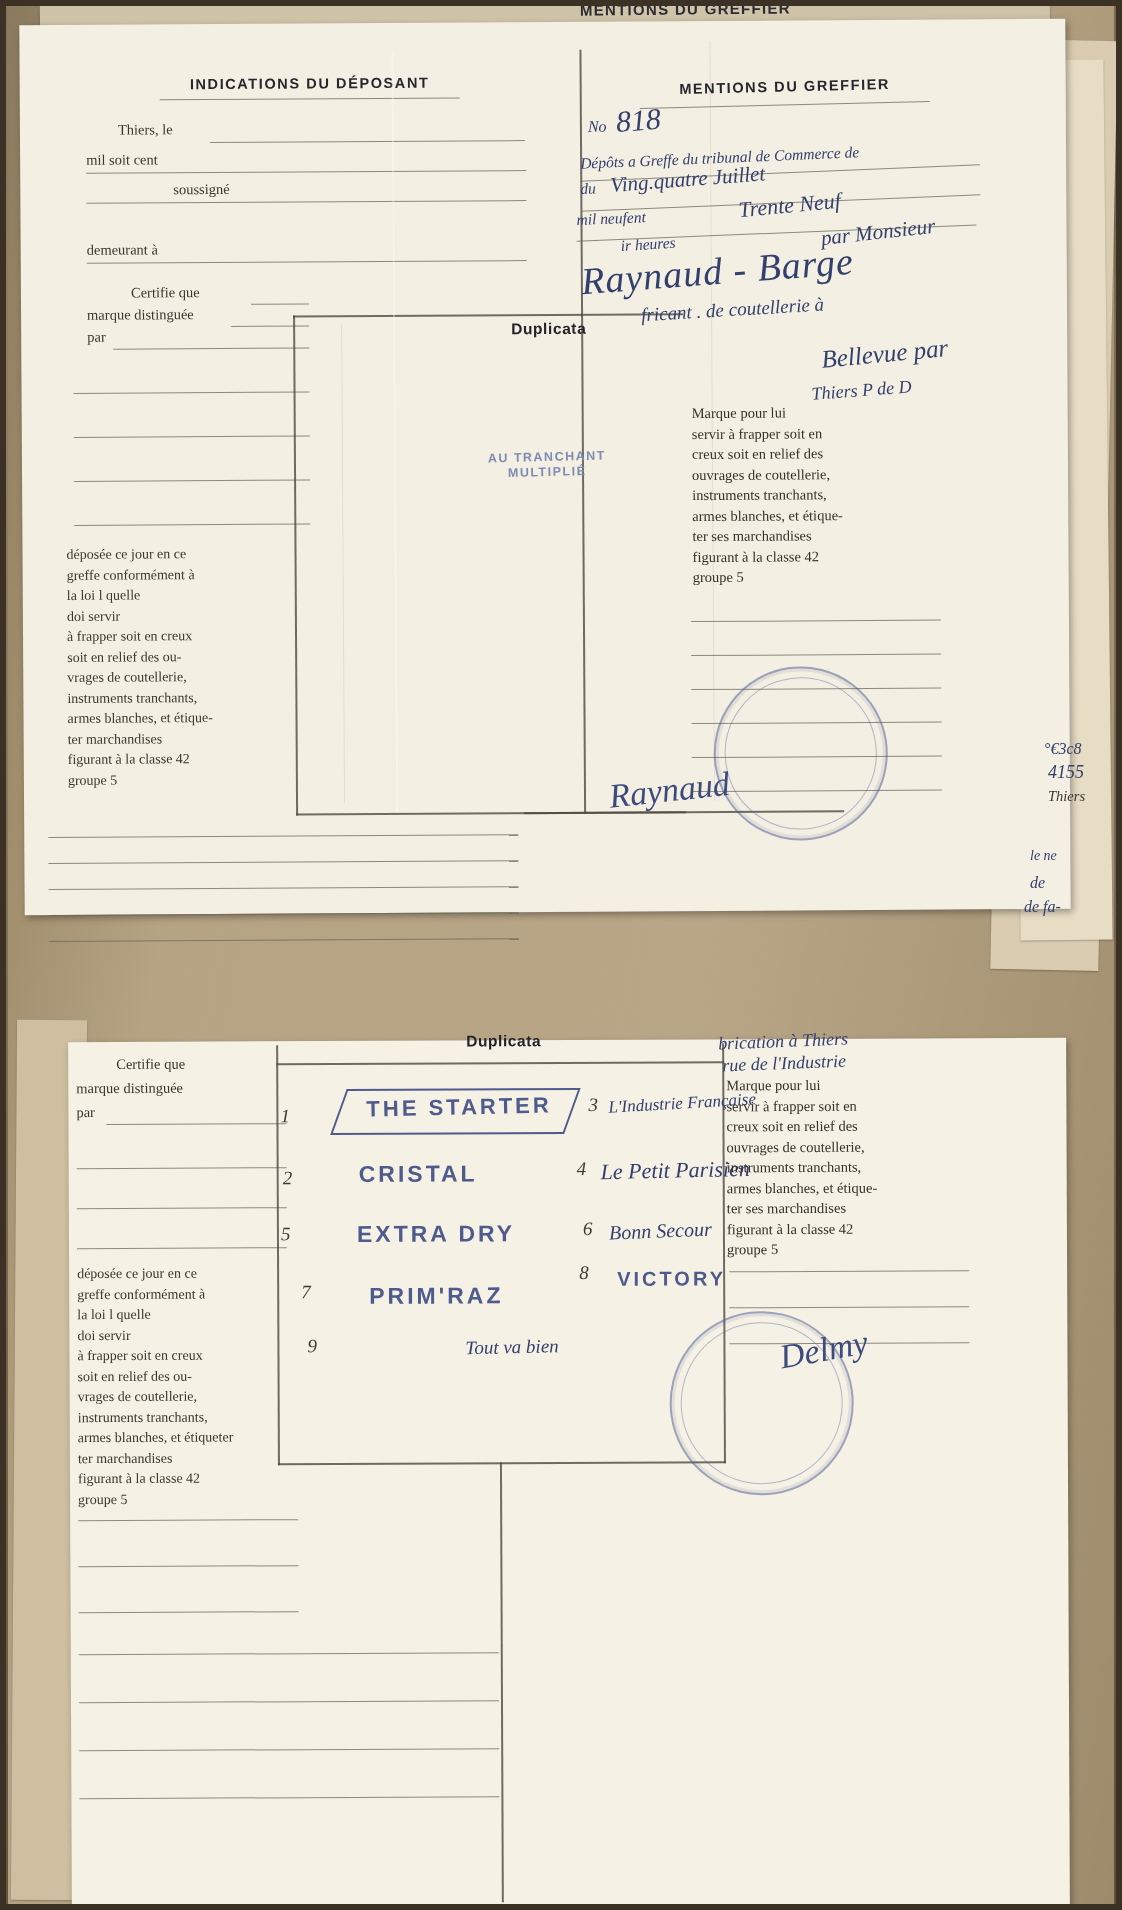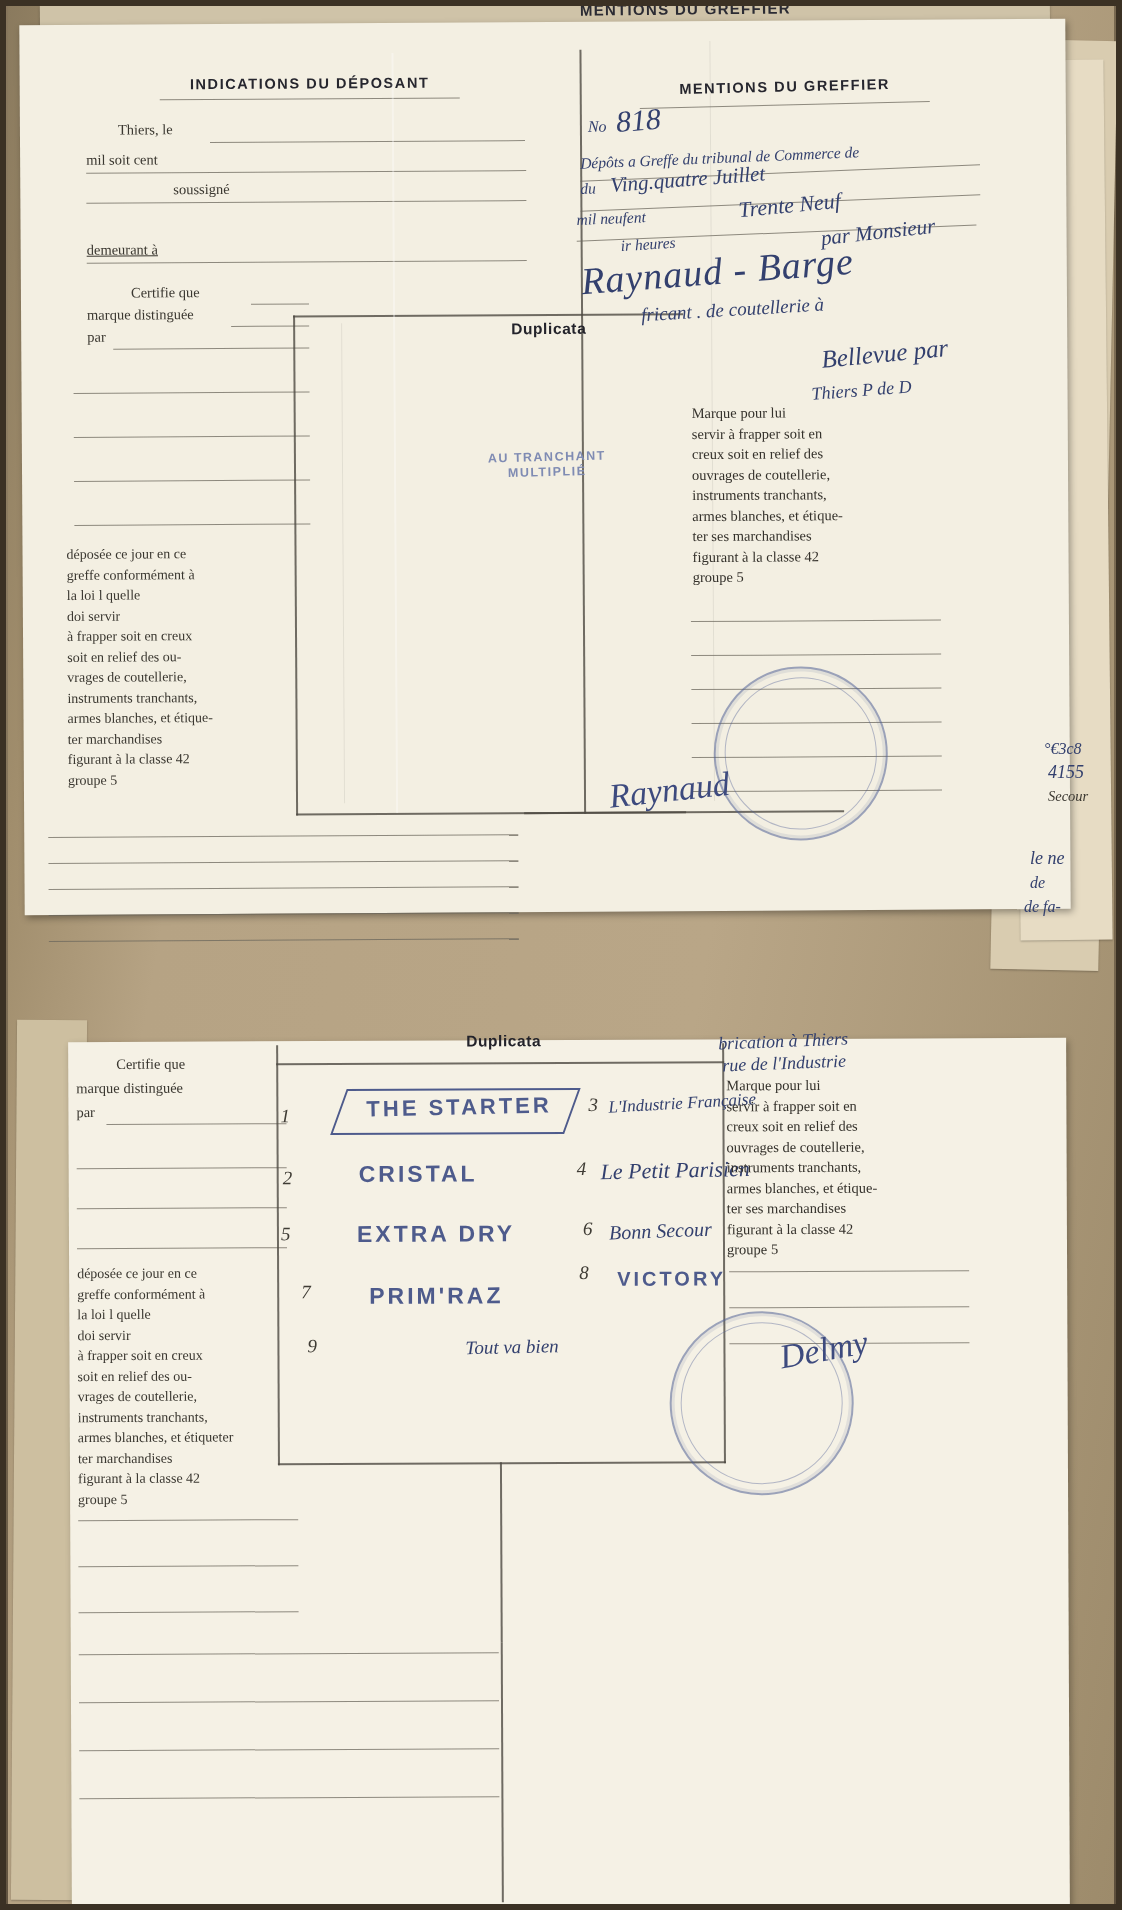--- a/index.html
+++ b/index.html
@@ -163,21 +163,21 @@
 
     <div class="colhead" style="position:absolute;left:110px;top:52px;width:360px;">INDICATIONS DU DÉPOSANT</div>
     <div class="rule" style="left:140px;top:75px;width:300px;"></div>
 
     <div class="printed" style="position:absolute;left:98px;top:95px;">Thiers, le</div>
     <div class="rule" style="left:190px;top:118px;width:315px;"></div>
     <div class="printed" style="position:absolute;left:66px;top:125px;">mil soit cent</div>
     <div class="rule" style="left:66px;top:148px;width:440px;"></div>
     <div class="printed" style="position:absolute;left:153px;top:155px;">soussigné</div>
     <div class="rule" style="left:66px;top:178px;width:440px;"></div>
-    <div class="printed" style="position:absolute;left:66px;top:215px;text-decoration:underline;">demeurant à</div>
+    <div class="printed" style="position:absolute;left:66px;top:215px;">demeurant à</div>
     <div class="rule" style="left:66px;top:238px;width:440px;"></div>
     <div class="printed" style="position:absolute;left:110px;top:258px;">Certifie que</div>
     <div class="rule" style="left:230px;top:280px;width:58px;"></div>
     <div class="printed" style="position:absolute;left:66px;top:280px;">marque  distinguée</div>
     <div class="rule" style="left:210px;top:302px;width:78px;"></div>
     <div class="printed" style="position:absolute;left:66px;top:302px;">par</div>
     <div class="rule" style="left:92px;top:324px;width:196px;"></div>
     <div class="rule" style="left:52px;top:368px;width:236px;"></div>
     <div class="rule" style="left:52px;top:412px;width:236px;"></div>
     <div class="rule" style="left:52px;top:456px;width:236px;"></div>
@@ -263,23 +263,23 @@
     <div class="rule" style="left:668px;top:770px;width:250px;"></div>
 
     <div class="roundstamp" style="left:690px;top:646px;width:170px;height:170px;">
       <div class="inner"></div>
     </div>
     <div class="sig" style="position:absolute;left:585px;top:750px;font-size:34px;transform:rotate(-6deg);">Raynaud</div>
   </div>
 
   <div class="hand" style="position:absolute;left:1044px;top:740px;font-size:16px;">°€3c8</div>
   <div class="hand" style="position:absolute;left:1048px;top:762px;font-size:18px;">4155</div>
-  <div class="printed" style="position:absolute;left:1048px;top:786px;font-style:italic;">Secour</div>
-
-  <div class="hand" style="position:absolute;left:1030px;top:848px;font-size:18px;">le  ne</div>
+  <div class="printed" style="position:absolute;left:1048px;top:786px;font-style:italic;">Thiers</div>
+
+  <div class="hand" style="position:absolute;left:1030px;top:848px;font-size:14px;">le  ne</div>
   <div class="hand" style="position:absolute;left:1030px;top:874px;font-size:16px;">de</div>
   <div class="hand" style="position:absolute;left:1024px;top:898px;font-size:16px;">de fa-</div>
 
   <div class="sheet2">
 
     <div class="printed" style="position:absolute;left:48px;top:12px;">Certifie que</div>
     <div class="printed" style="position:absolute;left:8px;top:36px;">marque  distinguée</div>
     <div class="printed" style="position:absolute;left:8px;top:60px;">par</div>
     <div class="rule" style="left:38px;top:82px;width:180px;"></div>
     <div class="rule" style="left:8px;top:126px;width:210px;"></div>

